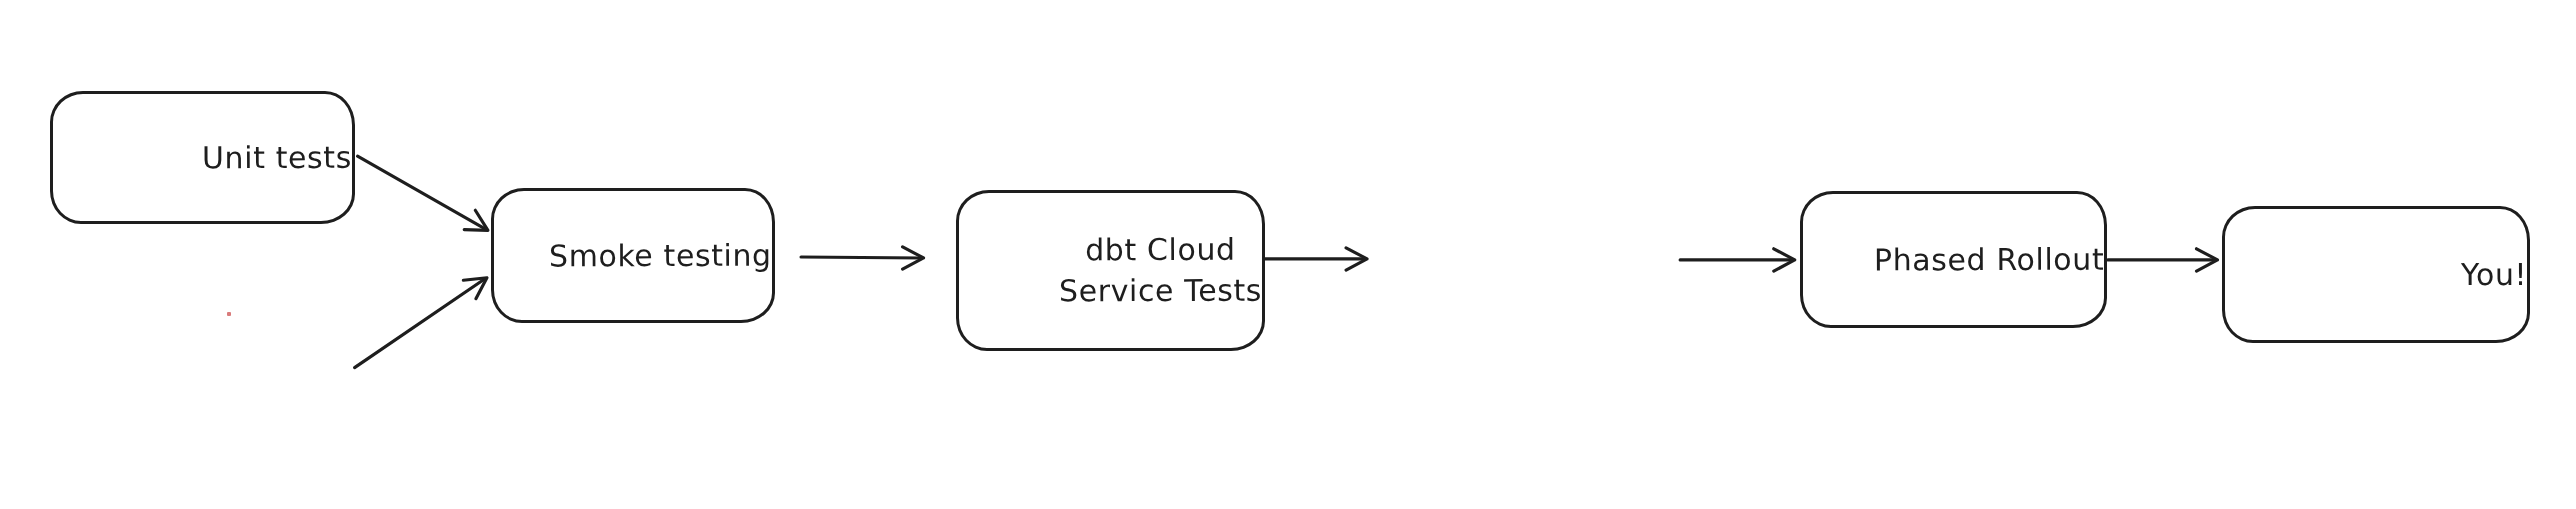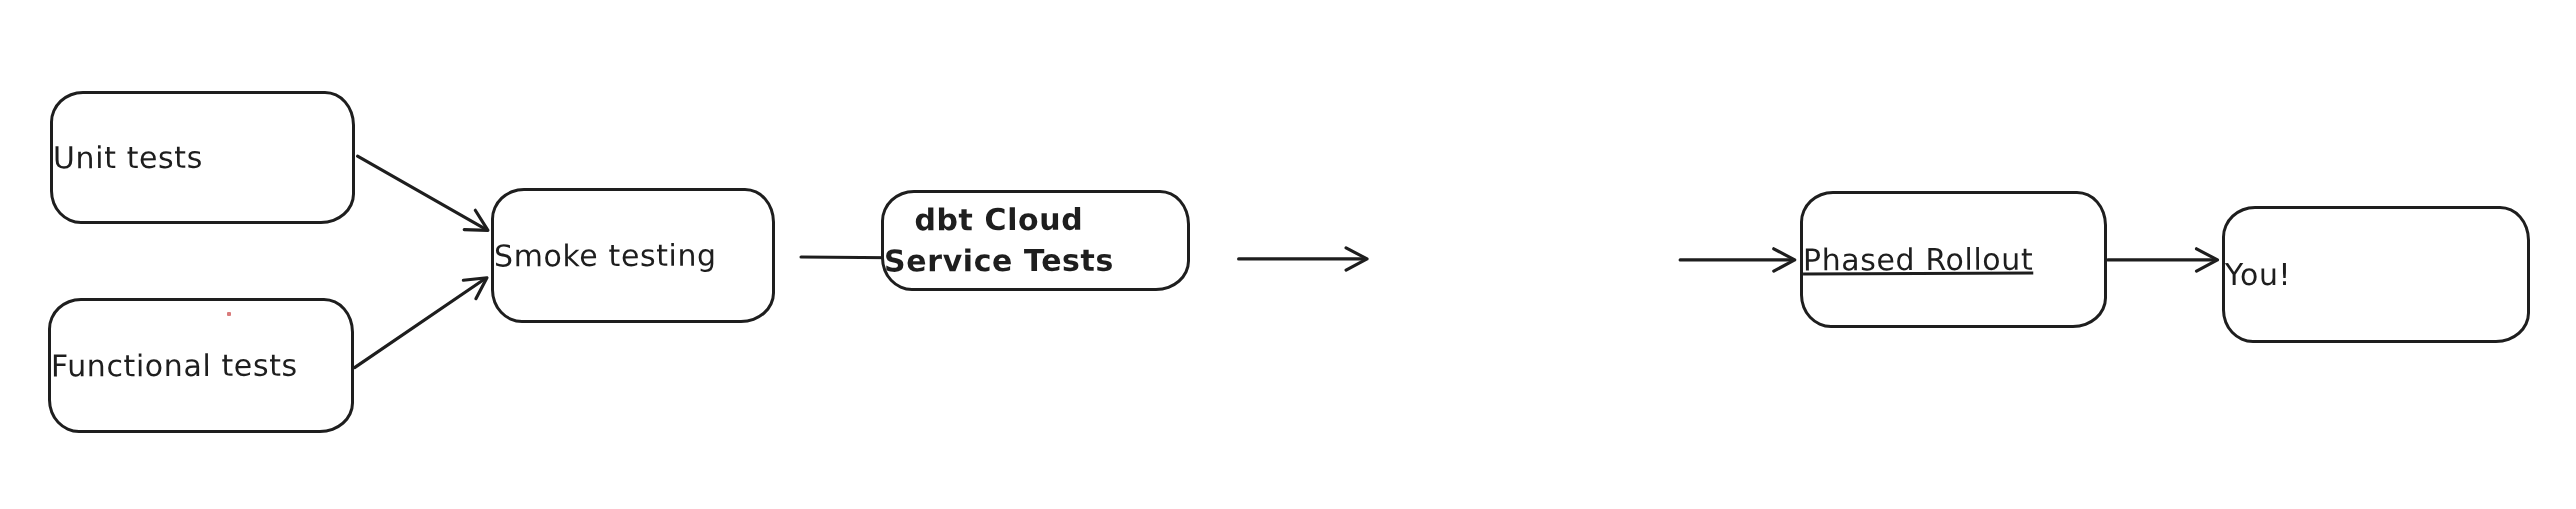--- a/index.html
+++ b/index.html
@@ -31,37 +31,37 @@
     fill: none;
     stroke-linecap: round;
     stroke-linejoin: round;
   }
   .node {
     position: absolute;
     background: var(--background);
     border: 3px solid var(--stroke);
     display: flex;
     align-items: center;
-    justify-content: flex-start;
+    justify-content: flex-end;
     text-align: center;
     color: var(--stroke);
     font-size: 30px;
     letter-spacing: 0.6px;
     line-height: 1.38;
   }
   
   .node { border-radius: 33px 30px 34px 31px / 31px 34px 30px 33px; }
   .node .label { white-space: pre-line; transform: rotate(-0.2deg); }
 
   .n-unit       { left: 50px;   top: 91px;  width: 305px; height: 133px; }
   .n-functional { left: 48px;   top: 298px; width: 306px; height: 135px; }
   .n-smoke      { left: 491px;  top: 188px; width: 284px; height: 135px; }
-  .n-dbt        { left: 881px;  top: 190px; width: 309px; height: 101px; font-weight: bold; }
+  .n-dbt        { left: 956px;  top: 190px; width: 309px; height: 161px; }
   .n-canary     { left: 1371px; top: 191px; width: 308px; height: 135px; }
-  .n-phased     { left: 1800px; top: 191px; width: 307px; height: 137px; text-decoration: underline; }
+  .n-phased     { left: 1800px; top: 191px; width: 307px; height: 137px; }
   .n-you        { left: 2222px; top: 206px; width: 308px; height: 137px; }
 
   .speck {
     position: absolute;
     left: 227px; top: 312px;
     width: 4px; height: 4px;
     border-radius: 1px;
     background: var(--speck);
   }
 </style>
@@ -94,23 +94,20 @@
     <g>
       <line x1="2134" y1="263" x2="2243" y2="263"></line>
       <polyline points="2223.8,251.7 2245,263 2223.8,274.3"></polyline>
     </g>
   </svg>
 
   <div class="node n-unit">
     <span class="label">Unit tests</span>
   </div>
 
-  <div class="node n-functional">
-    <span class="label">Functional tests</span>
-  </div>
 
   <div class="node n-smoke">
     <span class="label">Smoke testing</span>
   </div>
 
   <div class="node n-dbt">
     <span class="label">dbt Cloud
 Service Tests</span>
   </div>
 

